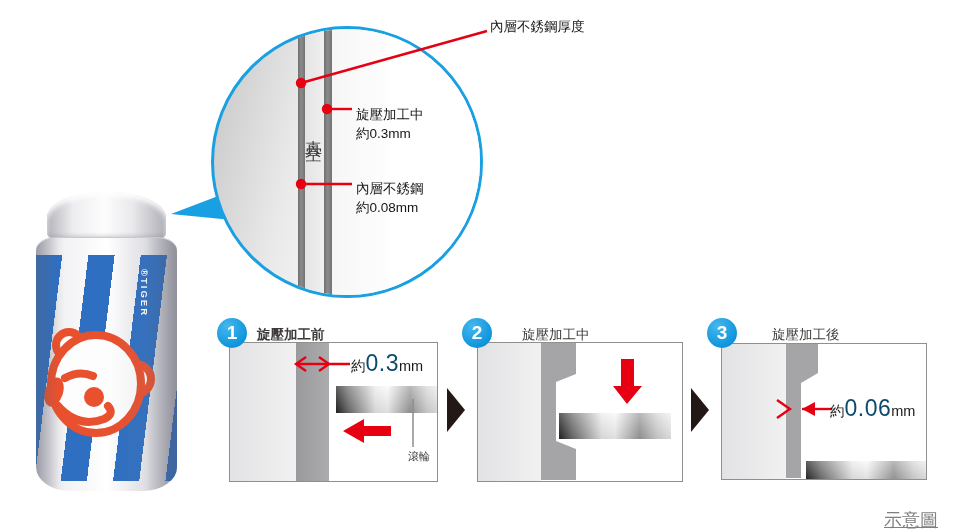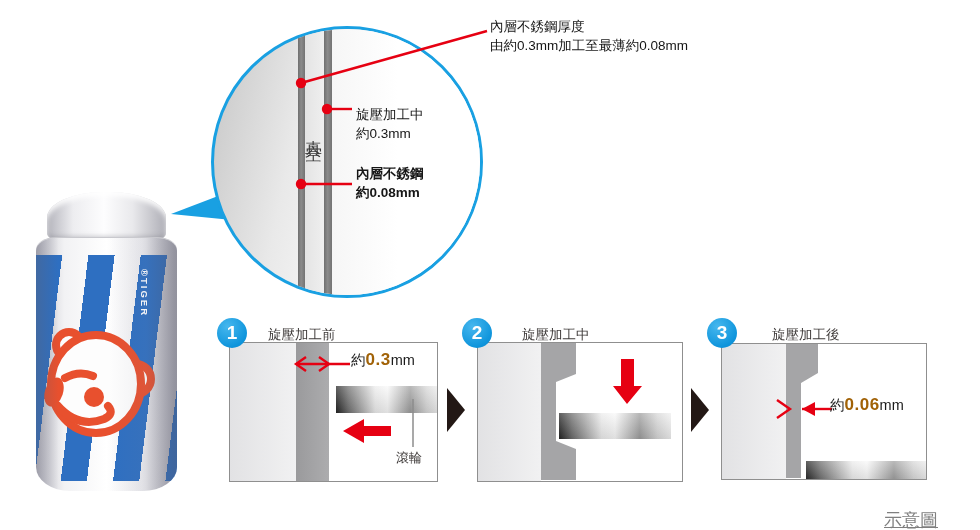--- a/index.html
+++ b/index.html
@@ -34,56 +34,56 @@
   .wall-inner{left:84px;width:7px;}
   .wall-outer{left:110px;width:8px;}
   .vac-gap{position:absolute;top:0;bottom:0;left:91px;width:19px;background:linear-gradient(90deg,#e4e4e4,#efefef);}
   .vac-text{position:absolute;left:89px;top:98px;width:22px;writing-mode:vertical-rl;
        font-size:17px;letter-spacing:4px;color:#3a3a3a;text-align:center;}
 
   
   .note{font-size:13.5px;line-height:18.5px;color:#161616;margin-top:12px;}
   .top-note{left:490px;top:6px;}
   .outer-note{left:356px;top:94px;}
-  .inner-note{left:356px;top:153px;font-weight:bold;}
+  .inner-note{left:356px;top:168px;}
 
   
   .svg-under{left:0;top:0;z-index:1;pointer-events:none;}
   .svg-over{left:0;top:0;z-index:10;pointer-events:none;}
   .magnifier{z-index:2;}
   .note{z-index:11;position:absolute;}
 
   
   .badge{position:absolute;width:30px;height:30px;border-radius:50%;z-index:6;
        background:radial-gradient(circle at 35% 28%,#46b7ee,#0f95dc 70%,#0a86cc);
        color:#fff;font-size:19px;font-weight:bold;display:flex;align-items:center;justify-content:center;}
   .b1{left:217px;top:318px;} .b2{left:462px;top:318px;} .b3{left:707px;top:318px;}
   .step-title{position:absolute;top:326px;font-size:13.5px;color:#3E3A39;z-index:6;}
-  .t1l{left:268px;} .t2l{left:522px;} .t3l{left:772px;}
+  .t1l{left:257px;font-weight:bold;} .t2l{left:522px;} .t3l{left:772px;}
 
   
   .panel{position:absolute;background:#fff;border:1.5px solid #8f8f8f;box-sizing:border-box;overflow:hidden;z-index:3;}
   .p1{left:229px;top:342px;width:209px;height:140px;}
   .p2{left:477px;top:342px;width:206px;height:140px;}
   .p3{left:721px;top:343px;width:206px;height:137px;}
   .light-zone{position:absolute;left:0;top:0;bottom:0;background:linear-gradient(90deg,#e2e2e4,#f1f1f2);}
   .lz1{width:66px;} .lz2{width:63px;} .lz3{width:64px;}
   .strip1{position:absolute;left:66px;top:0;bottom:0;width:33px;background:linear-gradient(90deg,#9a9a9c,#acacae);}
   .pan-svg{position:absolute;left:0;top:0;}
   .roller{position:absolute;
        background:linear-gradient(180deg,rgba(255,255,255,.28),rgba(0,0,0,.10)),
                   linear-gradient(90deg,#232323 0%,#6f6f6f 12%,#ececec 38%,#f8f8f8 50%,#9d9d9d 72%,#d8d8d8 88%,#f0f0f0 100%);}
   .r1{left:106px;top:43px;width:103px;height:27px;}
   .r2{left:81px;top:70px;width:112px;height:26px;}
   .r3{left:84px;top:117px;width:122px;height:20px;}
   .measure{position:absolute;display:flex;align-items:baseline;white-space:nowrap;z-index:4;}
   .m-sm{font-size:14.5px;color:#1a1a1a;}
-  .m-big{font-size:17px;font-weight:bold;color:#a16207;letter-spacing:.5px;}
+  .m-big{font-size:23px;font-weight:normal;color:#0c4a6e;letter-spacing:.5px;}
   .m1{left:121px;top:7px;} .m3{left:108px;top:51px;}
-  .roller-label{position:absolute;left:166px;top:106px;font-size:13px;color:#3E3A39;}
+  .roller-label{position:absolute;left:178px;top:106px;font-size:11px;color:#3E3A39;}
 
   
   .tri{position:absolute;width:0;height:0;z-index:4;
        border-left:18px solid #231815;border-top:22px solid transparent;border-bottom:22px solid transparent;}
   .tr1{left:447px;top:388px;} .tr2{left:691px;top:388px;}
 
   .footnote{position:absolute;left:884px;top:508px;font-size:18px;color:#7f7f7f;text-decoration:underline;}
 </style>
 </head>
 <body>
@@ -124,21 +124,20 @@
   <line x1="301" y1="83" x2="487" y2="31" stroke="#E60012" stroke-width="2.4"></line>
   <circle cx="301" cy="83" r="5.2" fill="#E60012"></circle>
   <line x1="327" y1="109" x2="352" y2="109" stroke="#E60012" stroke-width="2.4"></line>
   <circle cx="327" cy="109" r="5.2" fill="#E60012"></circle>
   <line x1="301" y1="184" x2="352" y2="184" stroke="#E60012" stroke-width="2.4"></line>
   <circle cx="301" cy="184" r="5.2" fill="#E60012"></circle>
 </svg>
 
 <div class="note top-note">
   <div>內層不銹鋼厚度</div>
-  <div>由約0.3mm加工至最薄約0.08mm</div>
 </div>
 <div class="note outer-note">
   <div>旋壓加工中</div>
   <div>約0.3mm</div>
 </div>
 <div class="note inner-note">
   <div>內層不銹鋼</div>
   <div>約0.08mm</div>
 </div>
 

